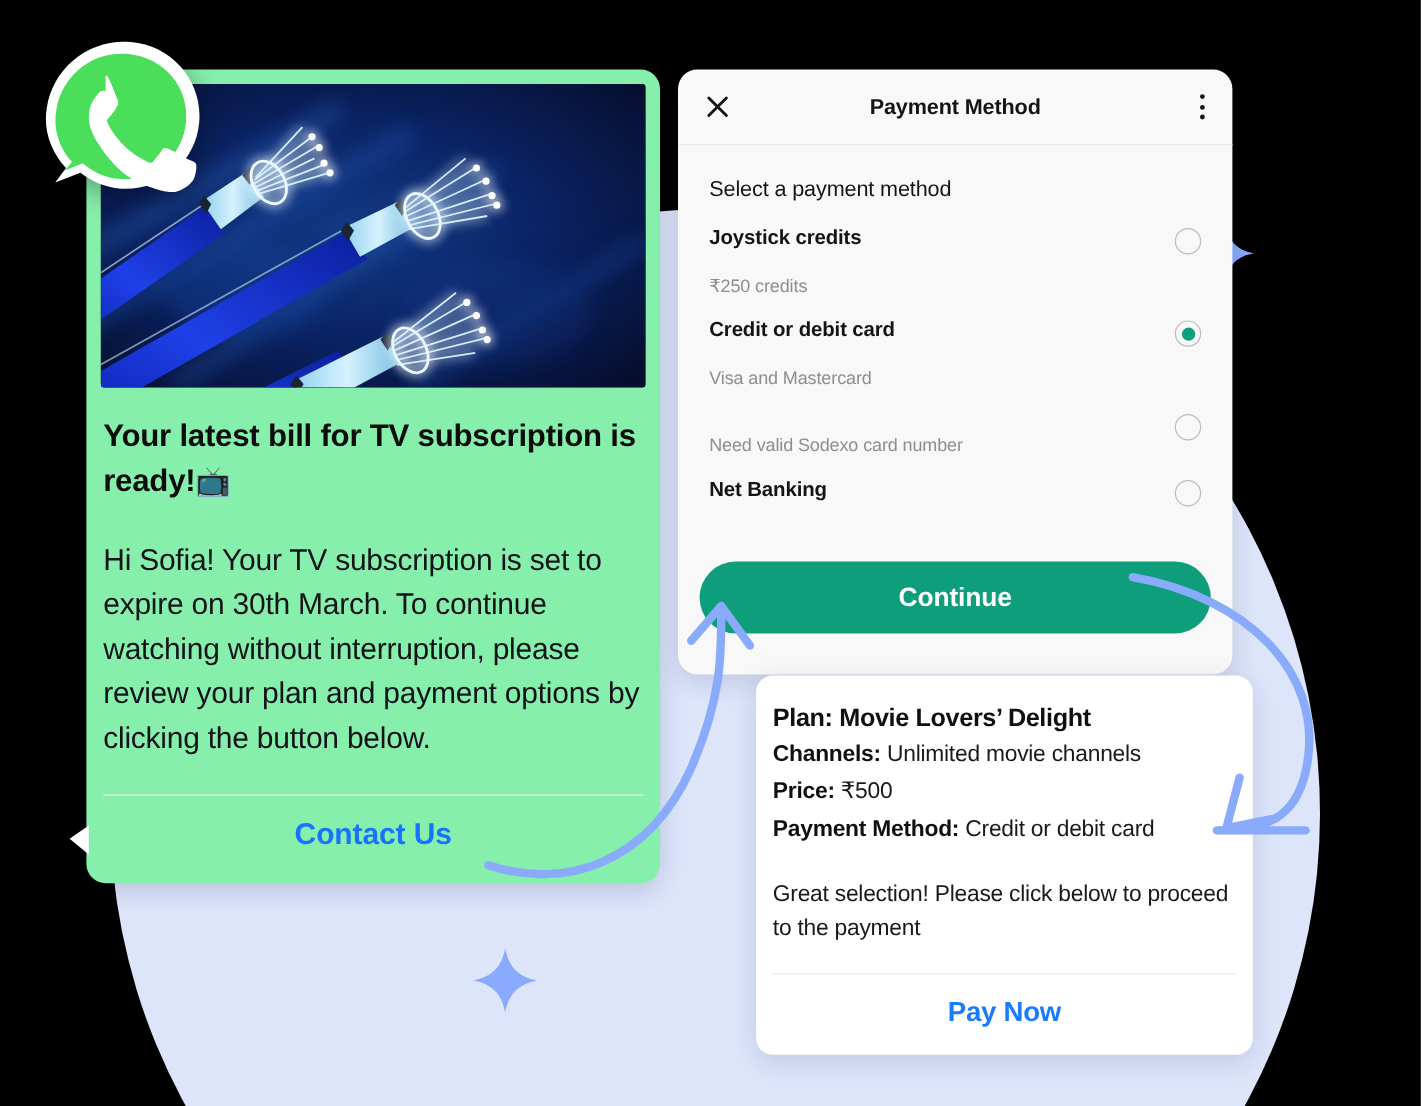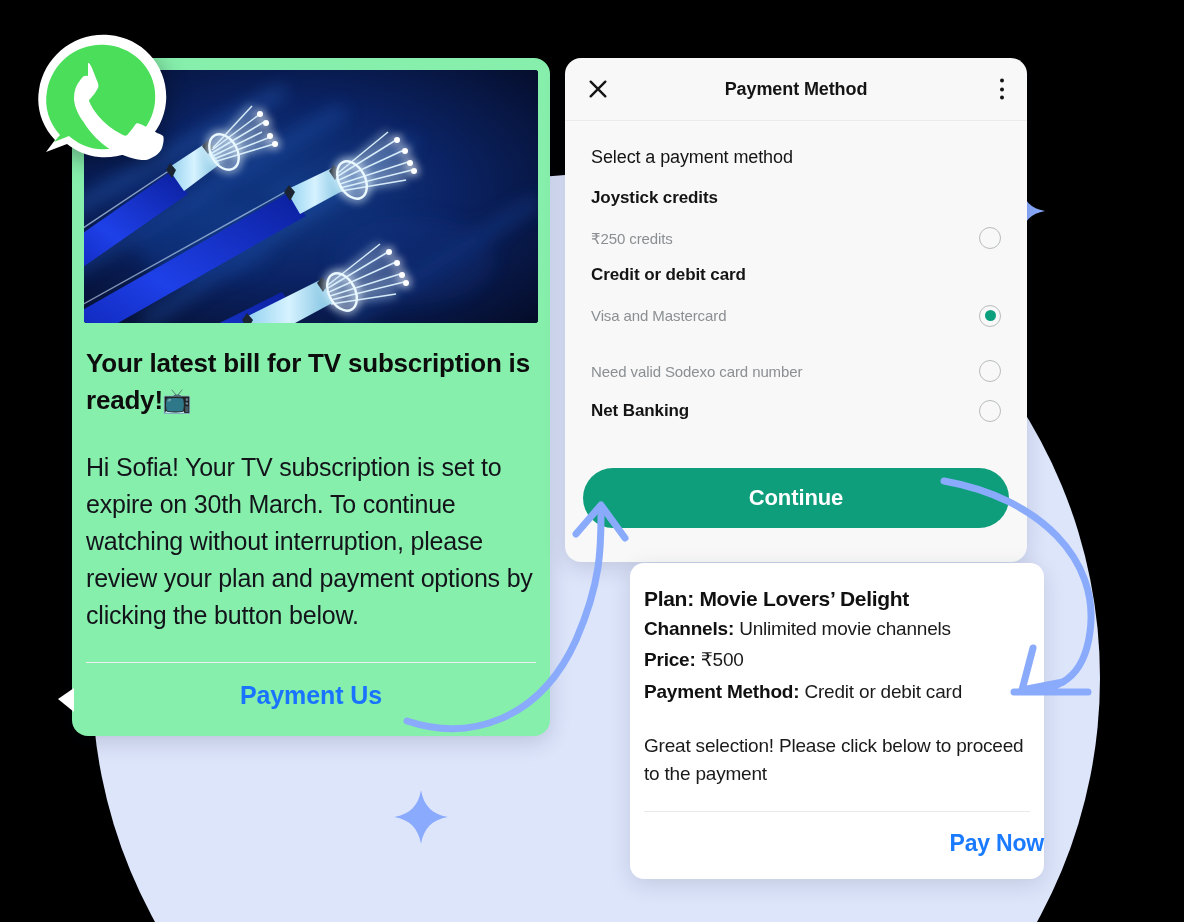--- a/index.html
+++ b/index.html
@@ -91,21 +91,21 @@
     width:5px;height:21px;display:flex;flex-direction:column;justify-content:space-between;
     cursor:pointer;
   }
   .kebab-icon i{display:block;width:4px;height:4px;border-radius:50%;background:#141414;}
   .pay-section-title{
     font-size:18px;font-weight:400;color:#141414;
     padding:26px 12px 4px 26px;letter-spacing:-.1px;
   }
   .opt-list{padding:0 26px;}
   .opt{
-    display:flex;align-items:flex-end;justify-content:space-between;
+    display:flex;align-items:flex-start;justify-content:space-between;
     padding:15px 0 0 0;cursor:pointer;
   }
   .opt-texts{flex:1;min-width:0;}
   .opt-label{font-size:17px;font-weight:700;color:#141414;line-height:1.3;letter-spacing:-.1px;}
   .opt-sub{font-size:15px;color:#8b8f93;line-height:1.35;margin-top:20px;letter-spacing:-.1px;}
   .radio{
     flex:0 0 auto;width:22px;height:22px;border-radius:50%;
     border:1.6px solid #b9bcbe;box-sizing:border-box;margin-top:3px;
     display:flex;align-items:center;justify-content:center;background:transparent;
   }
@@ -129,21 +129,21 @@
     box-shadow:0 6px 22px rgba(12,20,48,.13);
     padding:22px 0 0 0;
   }
   .plan-inner{padding:0 14px;}
   .plan-title{font-size:21px;font-weight:700;color:#101010;letter-spacing:-.3px;line-height:1.3;}
   .plan-row{font-size:19px;color:#1a1a1a;line-height:1.48;margin-top:3px;letter-spacing:-.2px;}
   .plan-row b{font-weight:700;color:#101010;}
   .plan-note{font-size:19px;color:#1a1a1a;line-height:1.5;margin-top:26px;letter-spacing:-.2px;}
   .plan-divider{height:1px;background:#e7e9ea;margin:22px 14px 0 14px;}
   .plan-action{
-    text-align:right;padding:18px 0 22px 0;
+    text-align:center;padding:18px 0 22px 0;
     color:#1a7bff;font-size:23px;font-weight:600;letter-spacing:-.2px;cursor:pointer;
   }
 
   
   .arrows{position:absolute;inset:0;pointer-events:none;}
 </style>
 </head>
 <body>
 
 <div id="stage">
@@ -269,21 +269,21 @@
             <ellipse cx="258" cy="222" rx="13" ry="20" fill="none" stroke="#eaf8ff" stroke-width="2.4" transform="rotate(-28 258 222)"></ellipse>
           </g>
         </g>
       </svg>
     </div>
 
     <div class="wa-body">
       <div class="wa-title"><span>Your latest bill for TV subscription is ready!</span><span class="tv">📺</span></div>
       <p class="wa-text">Hi Sofia! Your TV subscription is set to expire on 30th March. To continue watching without interruption, please review your plan and payment options by clicking the button below.</p>
       <div class="wa-divider"></div>
-      <div class="wa-action">Payment Us</div>
+      <div class="wa-action">Contact Us</div>
     </div>
   </div>
 
   <svg class="wa-logo" viewBox="0 0 148 140">
     <path d="M25 112 C12 98 6 80 9 62 C14 28 45 4 79 7 C114 10 139 40 136 74 C133 108 103 132 69 129 C57 128 46 123 37 116 L16 124 Z" fill="#ffffff"></path>
     <path d="M30 107 C19 95 14 79 17 63 C22 34 48 14 77 17 C107 20 128 45 125 74 C122 103 97 124 68 121 C57 120 47 115 39 108 L24 114 Z" fill="#4ade5b"></path>
     <path d="M58 48 c-3 -1 -5 0 -7 3 c-2 3 -7 8 -7 19 c0 11 8 22 9 23 c1 2 15 25 37 33 c18 7 22 6 26 6 c5 -1 14 -6 16 -12 c2 -6 2 -11 1 -12 c-1 -1 -3 -2 -6 -3 c-3 -2 -14 -8 -17 -9 c-2 -1 -4 -1 -5 1 c-2 3 -6 8 -7 9 c-1 2 -3 2 -5 1 c-3 -2 -11 -5 -20 -14 c-7 -7 -12 -15 -13 -18 c-2 -3 0 -4 1 -5 c1 -2 3 -3 4 -5 c1 -2 2 -3 3 -5 c1 -2 0 -4 0 -5 c-1 -2 -5 -13 -7 -17 c-2 -4 -3 -3 -3 -3 z" fill="#ffffff"></path>
   </svg>
 
   <div class="pay-sheet">

